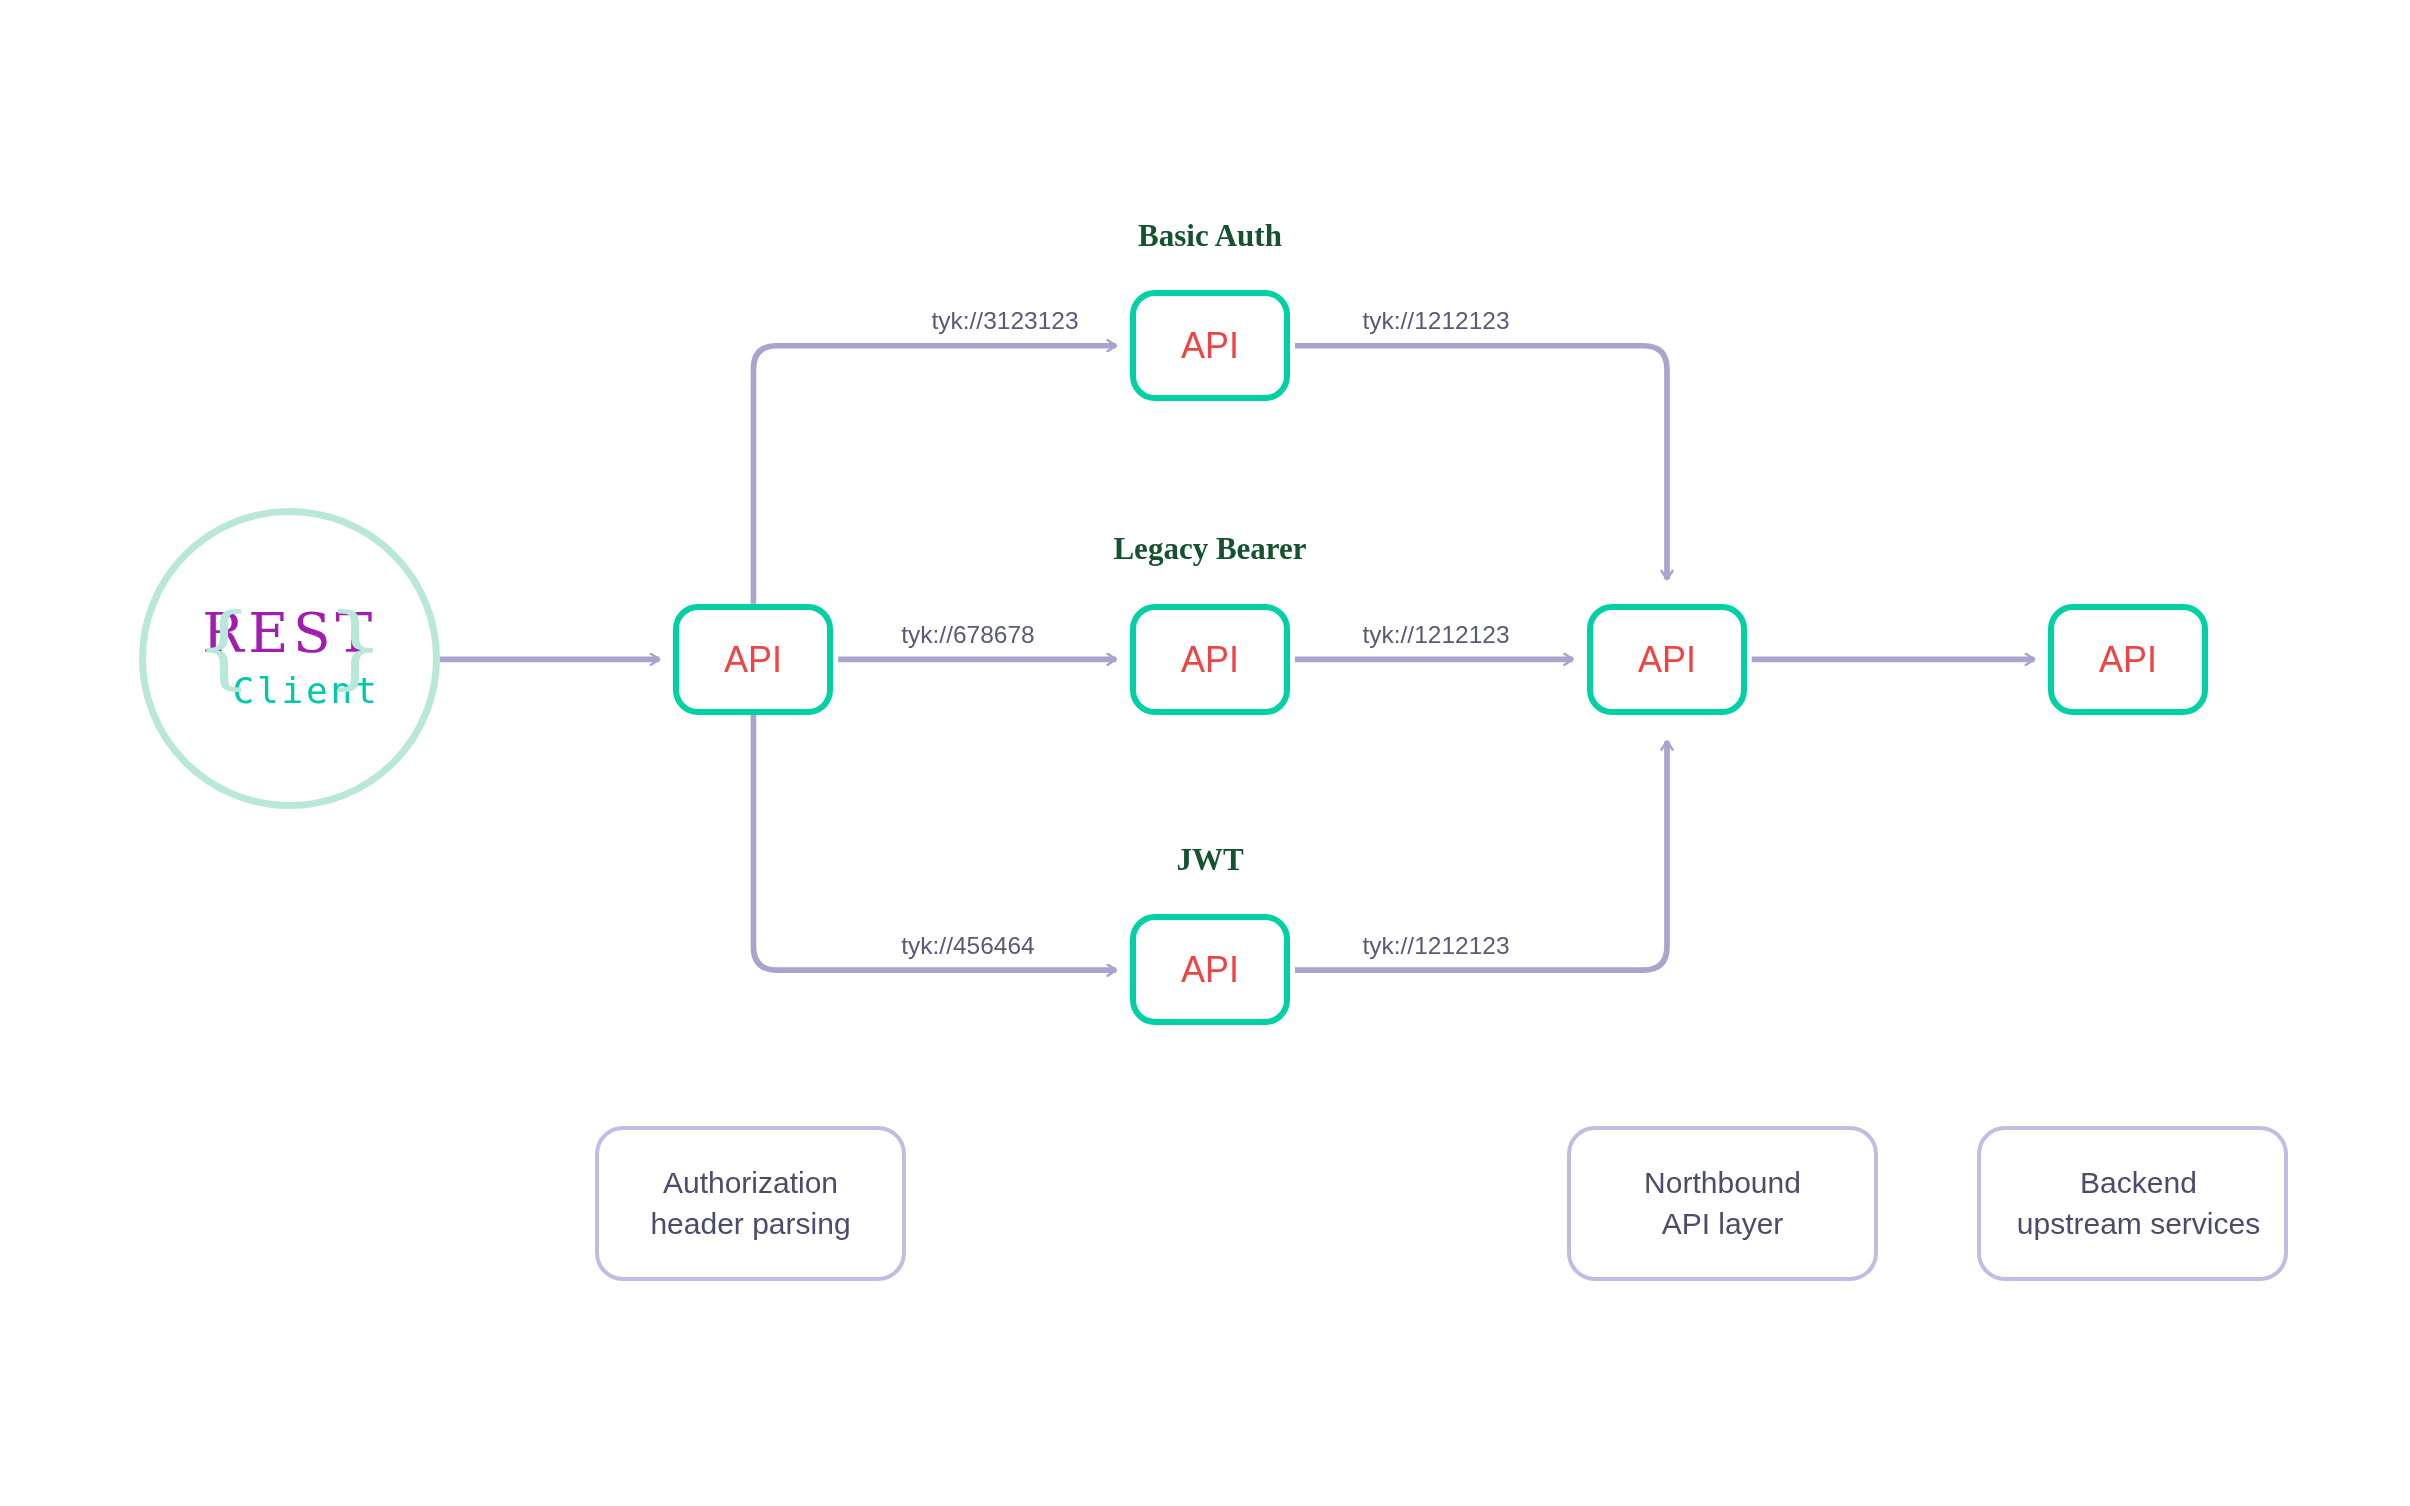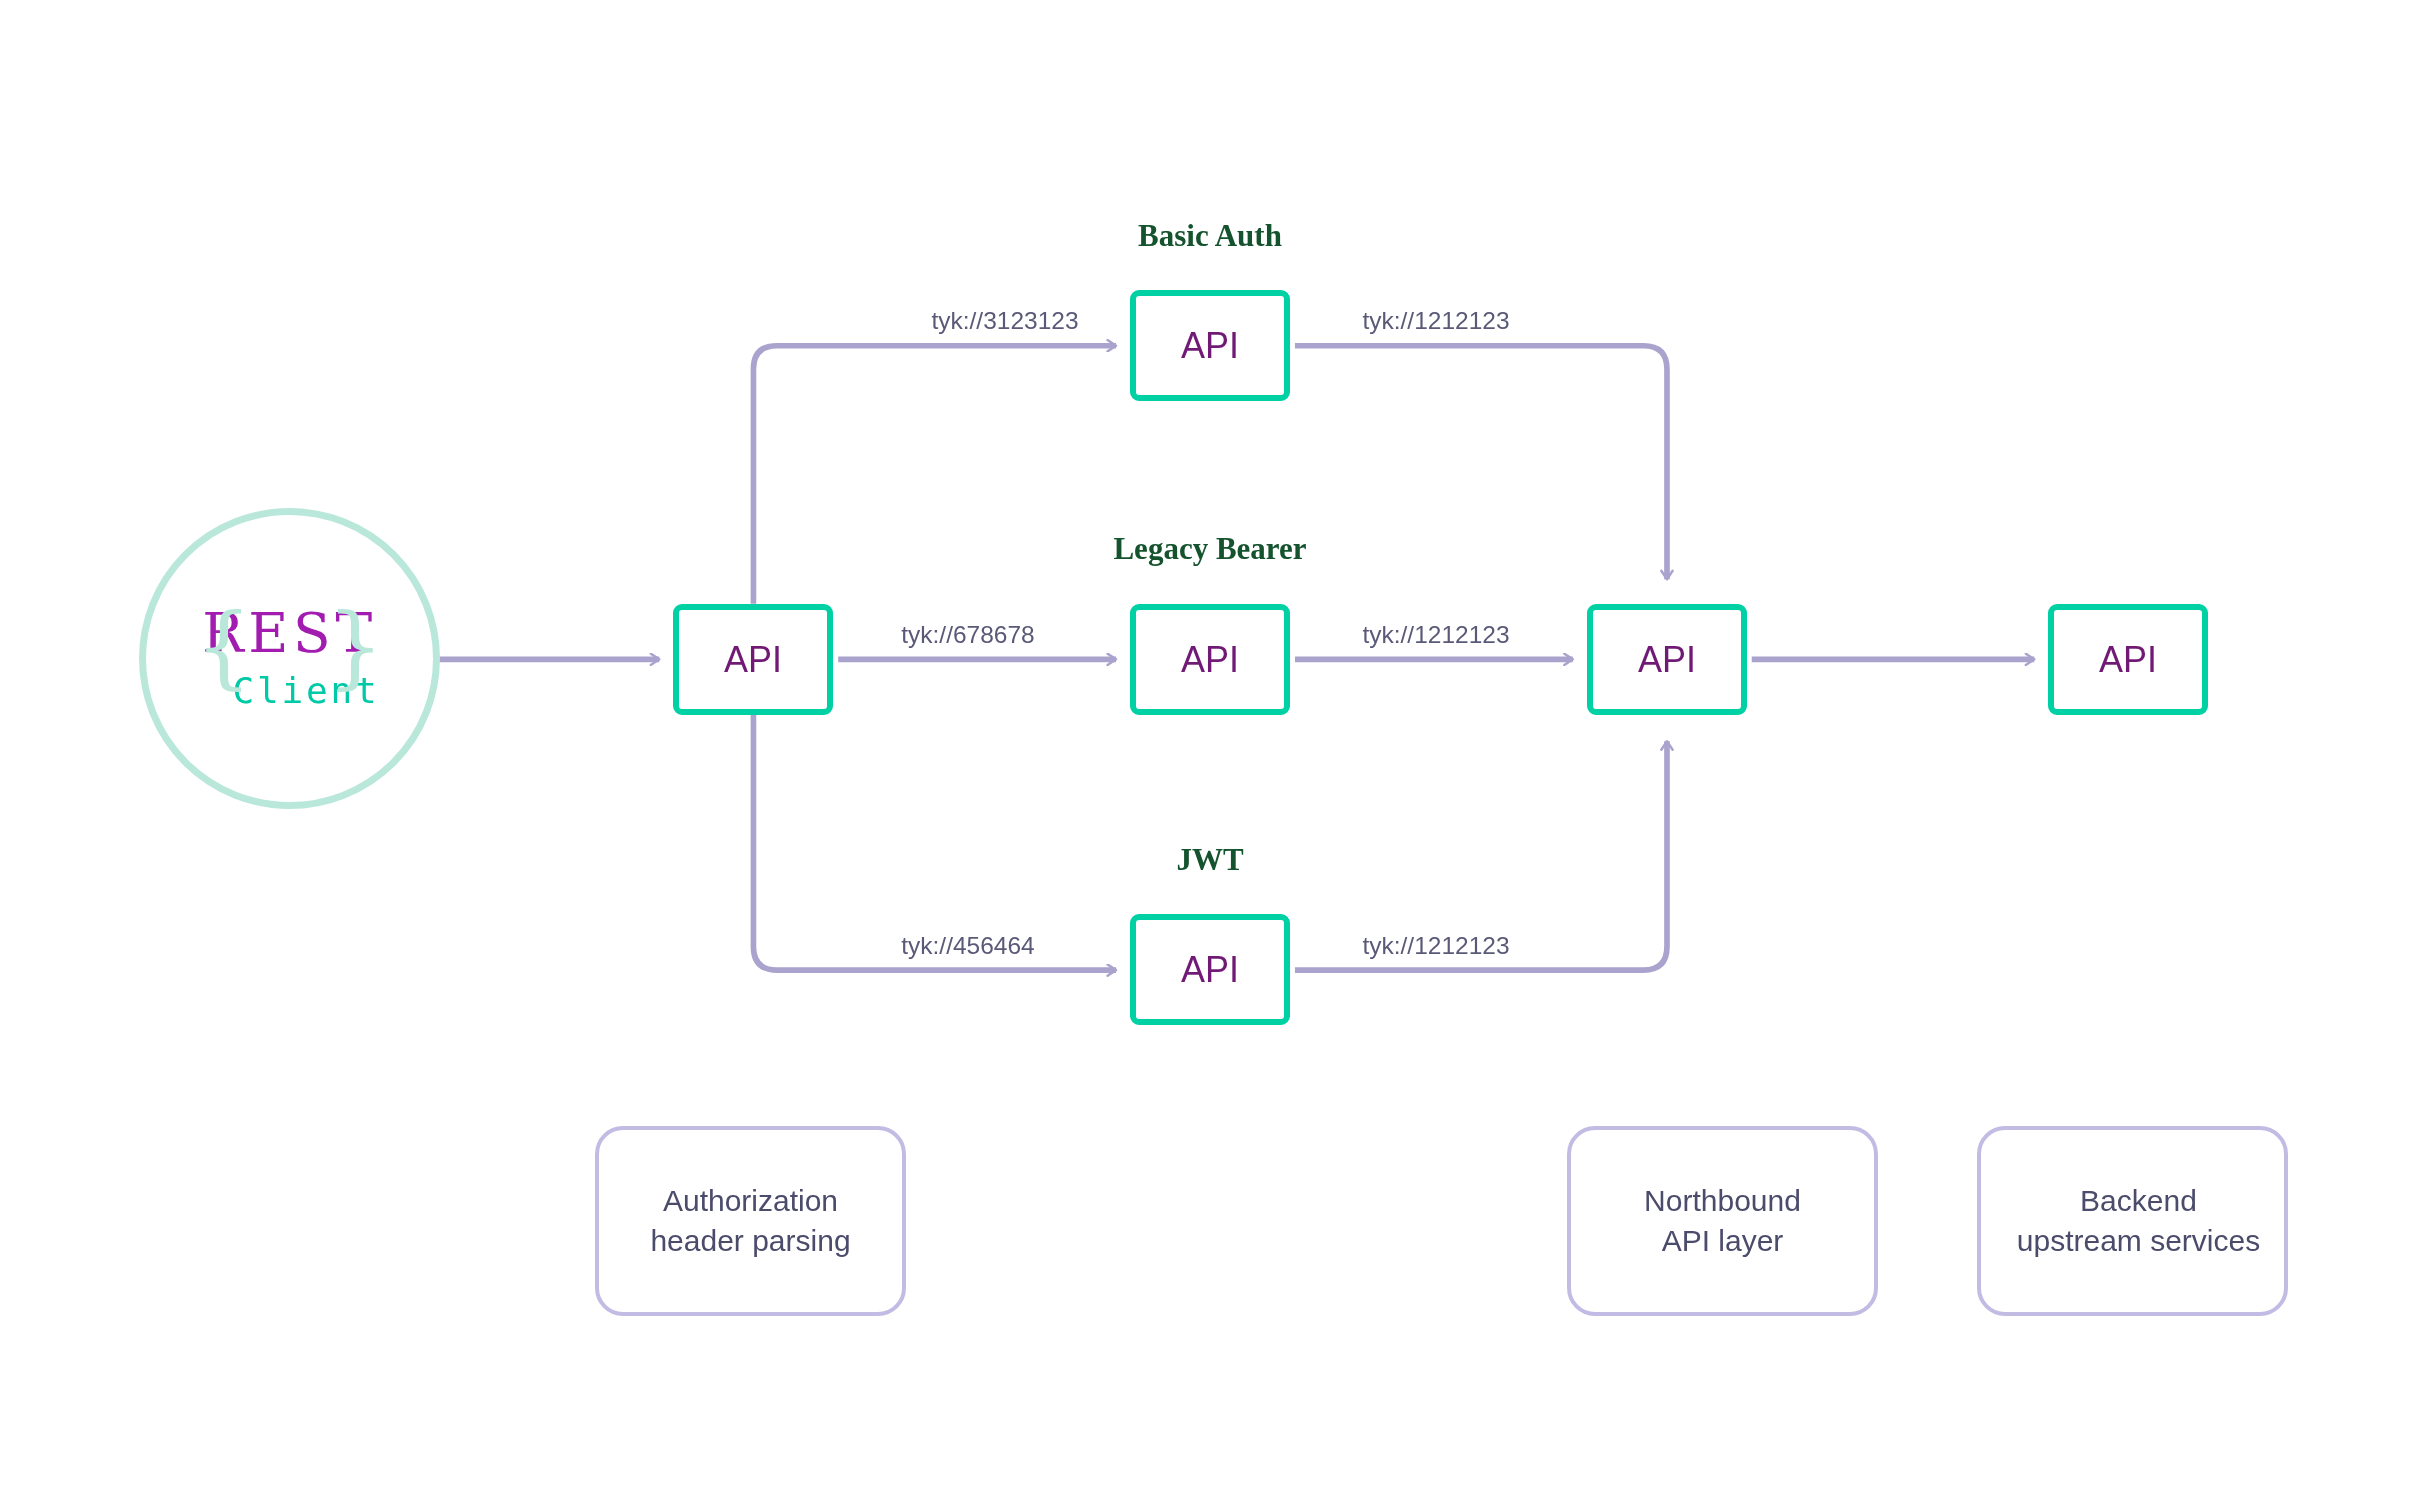--- a/index.html
+++ b/index.html
@@ -76,27 +76,27 @@
     font-weight: 400;
     margin-left: 33px;
   }
 
   
   .api-node {
     position: absolute;
     width: 160px;
     height: 111px;
     border: 6.6px solid #00d1a4;
-    border-radius: 9px;
+    border-radius: 25px;
     background: #ffffff;
     box-sizing: border-box;
     display: flex;
     align-items: center;
     justify-content: center;
-    color: #701a75;
+    color: #ef4444;
     font-size: 36px;
     font-family: "Liberation Sans", sans-serif;
     font-weight: 400;
     z-index: 3;
   }
 
   
   .section-title {
     position: absolute;
     color: #14532d;
@@ -118,21 +118,21 @@
     transform: translateX(-50%);
     background: #ffffff;
     padding: 0 7.5px;
     z-index: 2;
   }
 
   
   .legend-box {
     position: absolute;
     width: 311px;
-    height: 190px;
+    height: 155px;
     border: 4.7px solid #c2bce4;
     border-radius: 28px;
     background: #ffffff;
     box-sizing: border-box;
     display: flex;
     align-items: center;
     justify-content: center;
     text-align: center;
     color: #4b4b6b;
     font-size: 30px;

